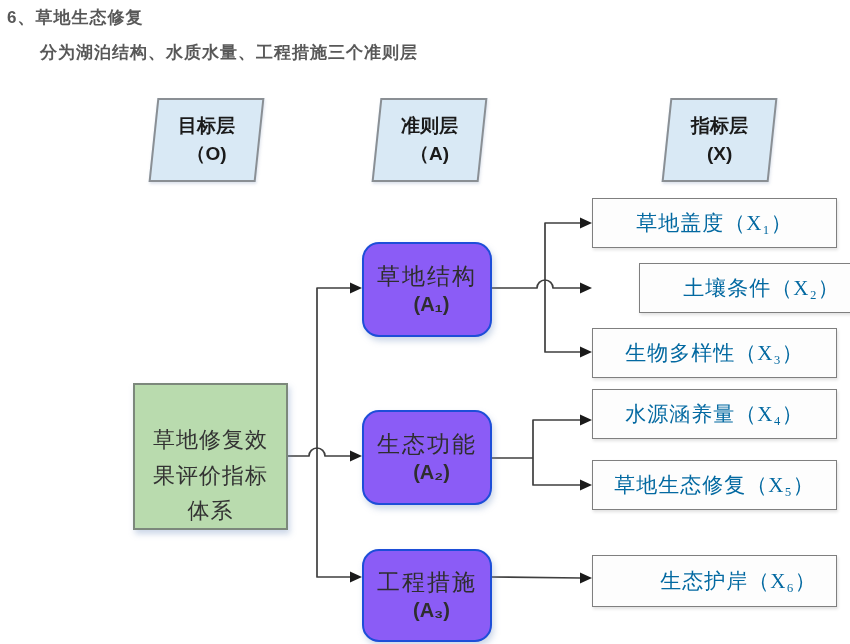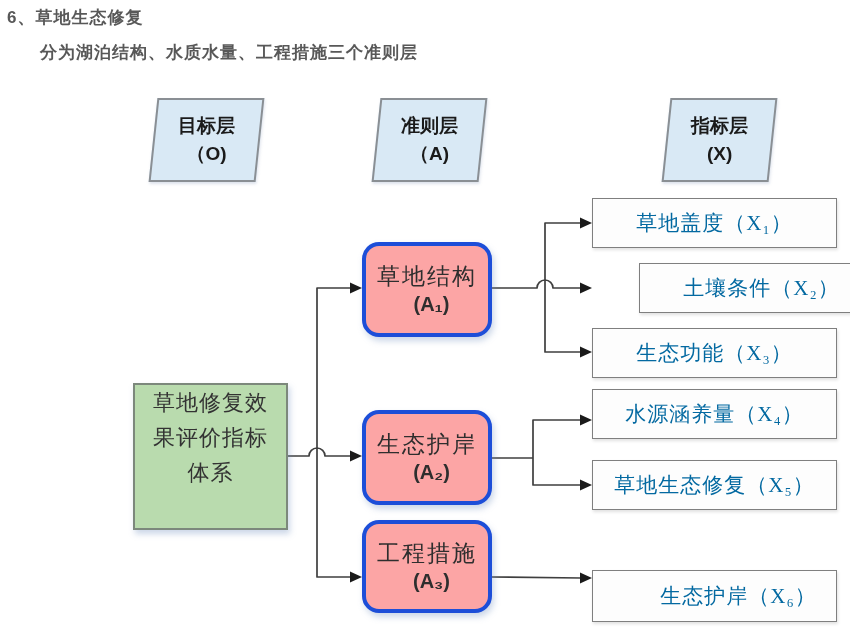--- a/index.html
+++ b/index.html
@@ -23,31 +23,31 @@
     display:flex;align-items:center;justify-content:center;
     box-shadow:1px 2px 3px rgba(120,140,180,0.25);
   }
   .layer-box .unskew{
     transform:skewX(6deg);text-align:center;
     font-size:19px;font-weight:bold;color:#1a1a1a;line-height:1.45;
   }
   .goal-box{
     position:absolute;left:133px;top:383px;width:155px;height:147px;z-index:2;
     background:#b9dbae;border:2px solid #7c887c;box-sizing:border-box;
-    display:flex;align-items:flex-start;justify-content:center;
+    display:flex;align-items:flex-end;justify-content:center;
     box-shadow:2px 4px 6px rgba(110,140,190,0.35);
   }
   .goal-box .txt{
     width:118px;text-align:center;
     font-family:"Liberation Serif",serif;
     font-size:22px;color:#333333;line-height:1.6;letter-spacing:1px;
   }
   .crit-box{
     position:absolute;left:362px;width:130px;height:95px;z-index:2;
-    background:#fca5a5;border:4px solid #1d4ed8;border-radius:17px;box-sizing:border-box;
+    background:#8b5cf6;border:2px solid #1d4ed8;border-radius:17px;box-sizing:border-box;
     display:flex;flex-direction:column;align-items:center;justify-content:center;
     box-shadow:2px 4px 6px rgba(110,140,190,0.35);
   }
   .crit-box .cn{
     font-family:"Liberation Serif",serif;
     font-size:23px;color:#2e2e2e;letter-spacing:2px;line-height:1.3;
   }
   .crit-box .code{
     font-size:20px;font-weight:bold;color:#2e2e2e;line-height:1.3;margin-left:9px;
   }
@@ -118,40 +118,40 @@
 
   <div class="goal-box">
     <div class="txt">草地修复效果评价指标体系</div>
   </div>
 
   <div class="crit-box" style="top:242px;">
     <div class="cn">草地结构</div>
     <div class="code">(A₁)</div>
   </div>
   <div class="crit-box" style="top:410px;">
-    <div class="cn">生态护岸</div>
+    <div class="cn">生态功能</div>
     <div class="code">(A₂)</div>
   </div>
-  <div class="crit-box" style="top:520px;height:93px;">
+  <div class="crit-box" style="top:549px;height:93px;">
     <div class="cn">工程措施</div>
     <div class="code">(A₃)</div>
   </div>
 
   <div class="ind-box" style="top:198px;">
     <div class="txt">草地盖度（X₁）</div>
   </div>
   <div class="ind-box" style="top:263px;margin-left:47px;">
     <div class="txt">土壤条件（X₂）</div>
   </div>
   <div class="ind-box" style="top:328px;">
-    <div class="txt">生态功能（X₃）</div>
+    <div class="txt">生物多样性（X₃）</div>
   </div>
   <div class="ind-box" style="top:389px;">
     <div class="txt">水源涵养量（X₄）</div>
   </div>
   <div class="ind-box" style="top:460px;">
     <div class="txt">草地生态修复（X₅）</div>
   </div>
-  <div class="ind-box" style="top:570px;height:52px;padding-left:48px;">
+  <div class="ind-box" style="top:555px;height:52px;padding-left:48px;">
     <div class="txt">生态护岸（X₆）</div>
   </div>
 
 </div>
 
 </body></html>

